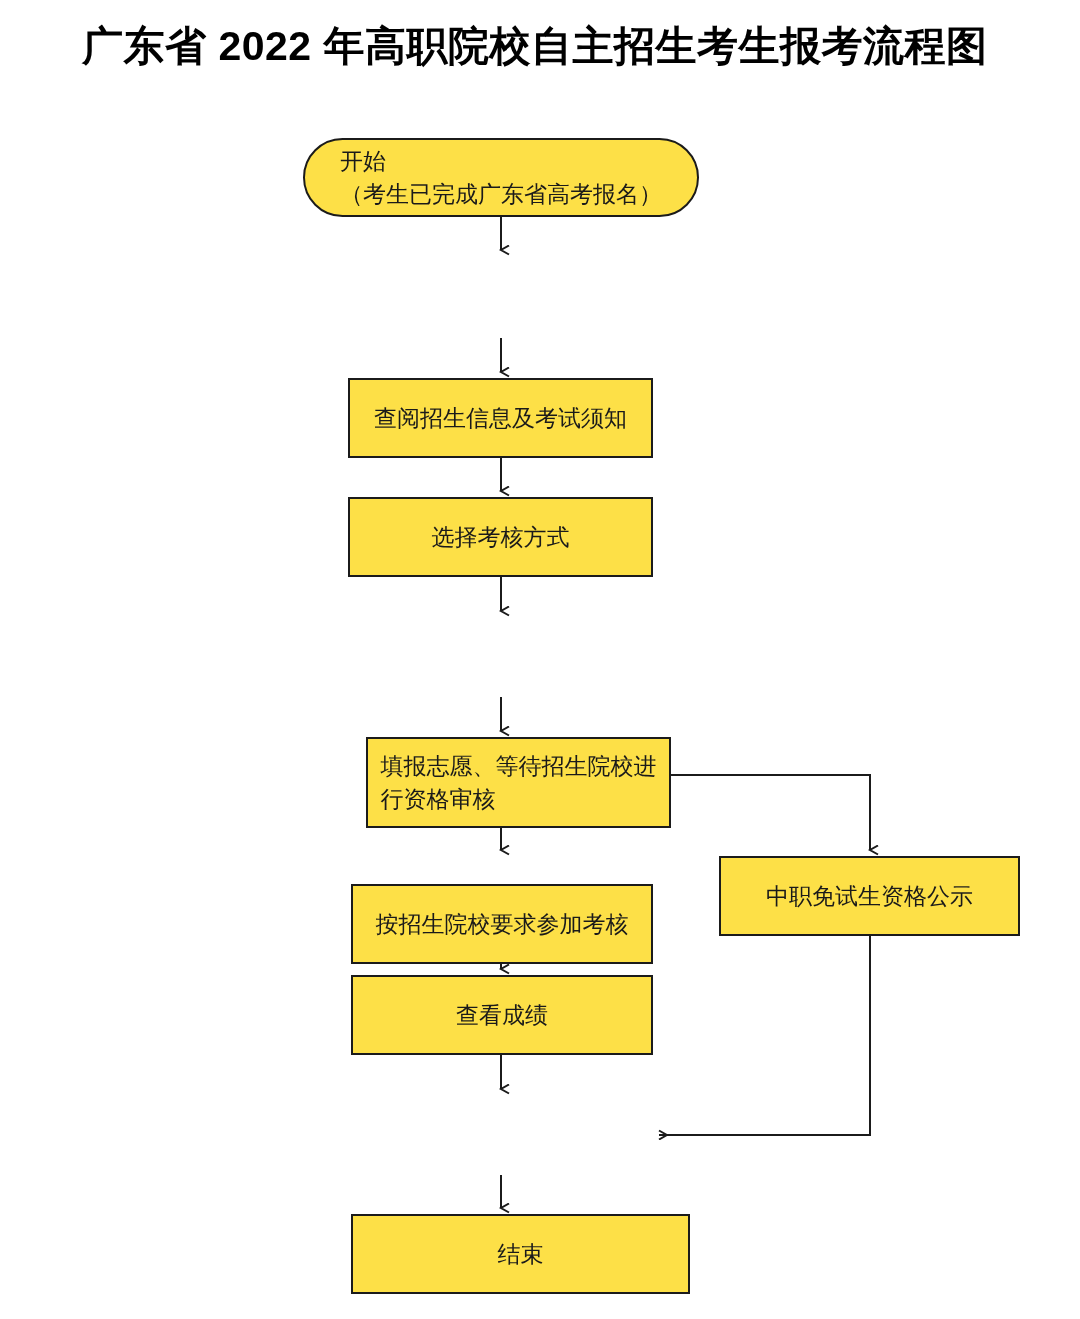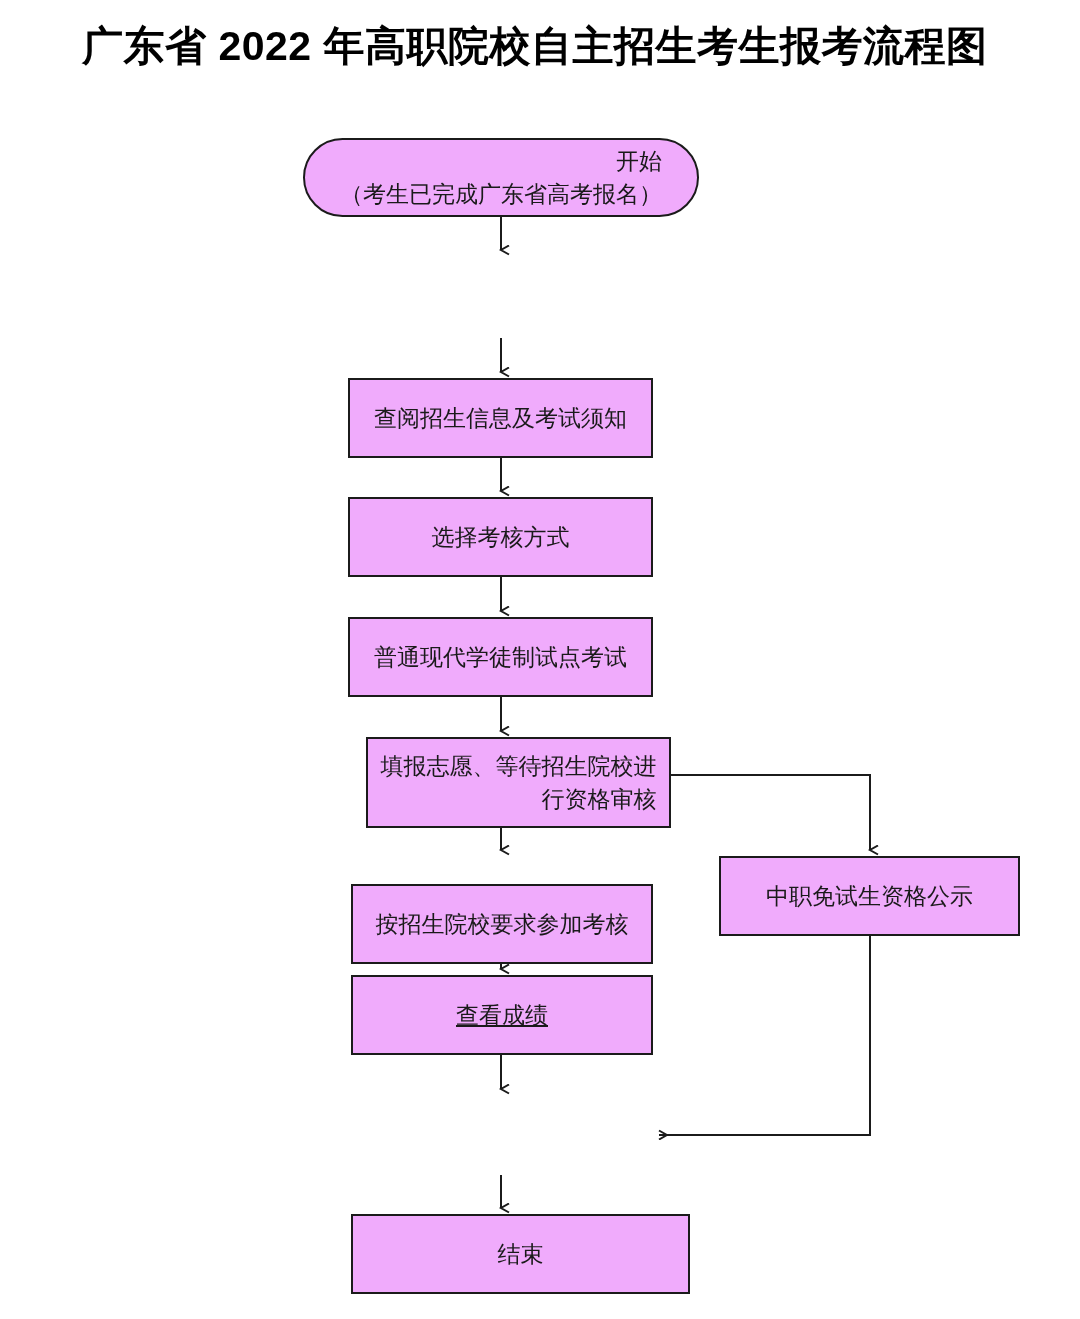--- a/index.html
+++ b/index.html
@@ -44,25 +44,25 @@
     top: 0;
     width: 1080px;
     height: 1319px;
     pointer-events: none;
   }
 
   .node {
     position: absolute;
     box-sizing: border-box;
     border: 2px solid #1b1b1b;
-    background: #f0abfc;
+    background: #fde047;
     display: flex;
     align-items: center;
     justify-content: center;
-    text-align: right;
+    text-align: left;
     font-size: 23px;
     line-height: 33px;
     color: #1a1a1a;
     font-family: "Liberation Serif", "DejaVu Serif", serif;
   }
   .node .node-text {
     display: block;
     white-space: pre-line;
     padding: 0 10px;
   }
@@ -71,21 +71,21 @@
   }
 
   
   .n-start   { left: 303px; top: 138px;  width: 396px; height: 79px; }
   .n-login   { left: 348px; top: 256px;  width: 305px; height: 82px; }
   .n-info    { left: 348px; top: 378px;  width: 305px; height: 80px; }
   .n-method  { left: 348px; top: 497px;  width: 305px; height: 80px; }
   .n-exam    { left: 348px; top: 617px;  width: 305px; height: 80px; }
   .n-apply   { left: 366px; top: 737px;  width: 305px; height: 91px; }
   .n-assess  { left: 351px; top: 856px;  width: 302px; height: 80px; margin-top: 28px; }
-  .n-score   { left: 351px; top: 975px;  width: 302px; height: 80px; text-decoration: underline; }
+  .n-score   { left: 351px; top: 975px;  width: 302px; height: 80px; }
   .n-result  { left: 351px; top: 1095px; width: 302px; height: 80px; }
   .n-end     { left: 351px; top: 1214px; width: 339px; height: 80px; }
   .n-publish { left: 719px; top: 856px;  width: 301px; height: 80px; }
 </style>
 </head>
 <body>
 
 <div id="page-title">广东省 2022 年高职院校自主招生考生报考流程图</div>
 
 <div id="flow-canvas">
@@ -133,23 +133,20 @@
 
 
   <div class="node n-info">
     <span class="node-text">查阅招生信息及考试须知</span>
   </div>
 
   <div class="node n-method">
     <span class="node-text">选择考核方式</span>
   </div>
 
-  <div class="node n-exam">
-    <span class="node-text">普通现代学徒制试点考试</span>
-  </div>
 
   <div class="node n-apply">
     <span class="node-text">填报志愿、等待招生院校进
 行资格审核</span>
   </div>
 
   <div class="node n-assess">
     <span class="node-text">按招生院校要求参加考核</span>
   </div>
 

